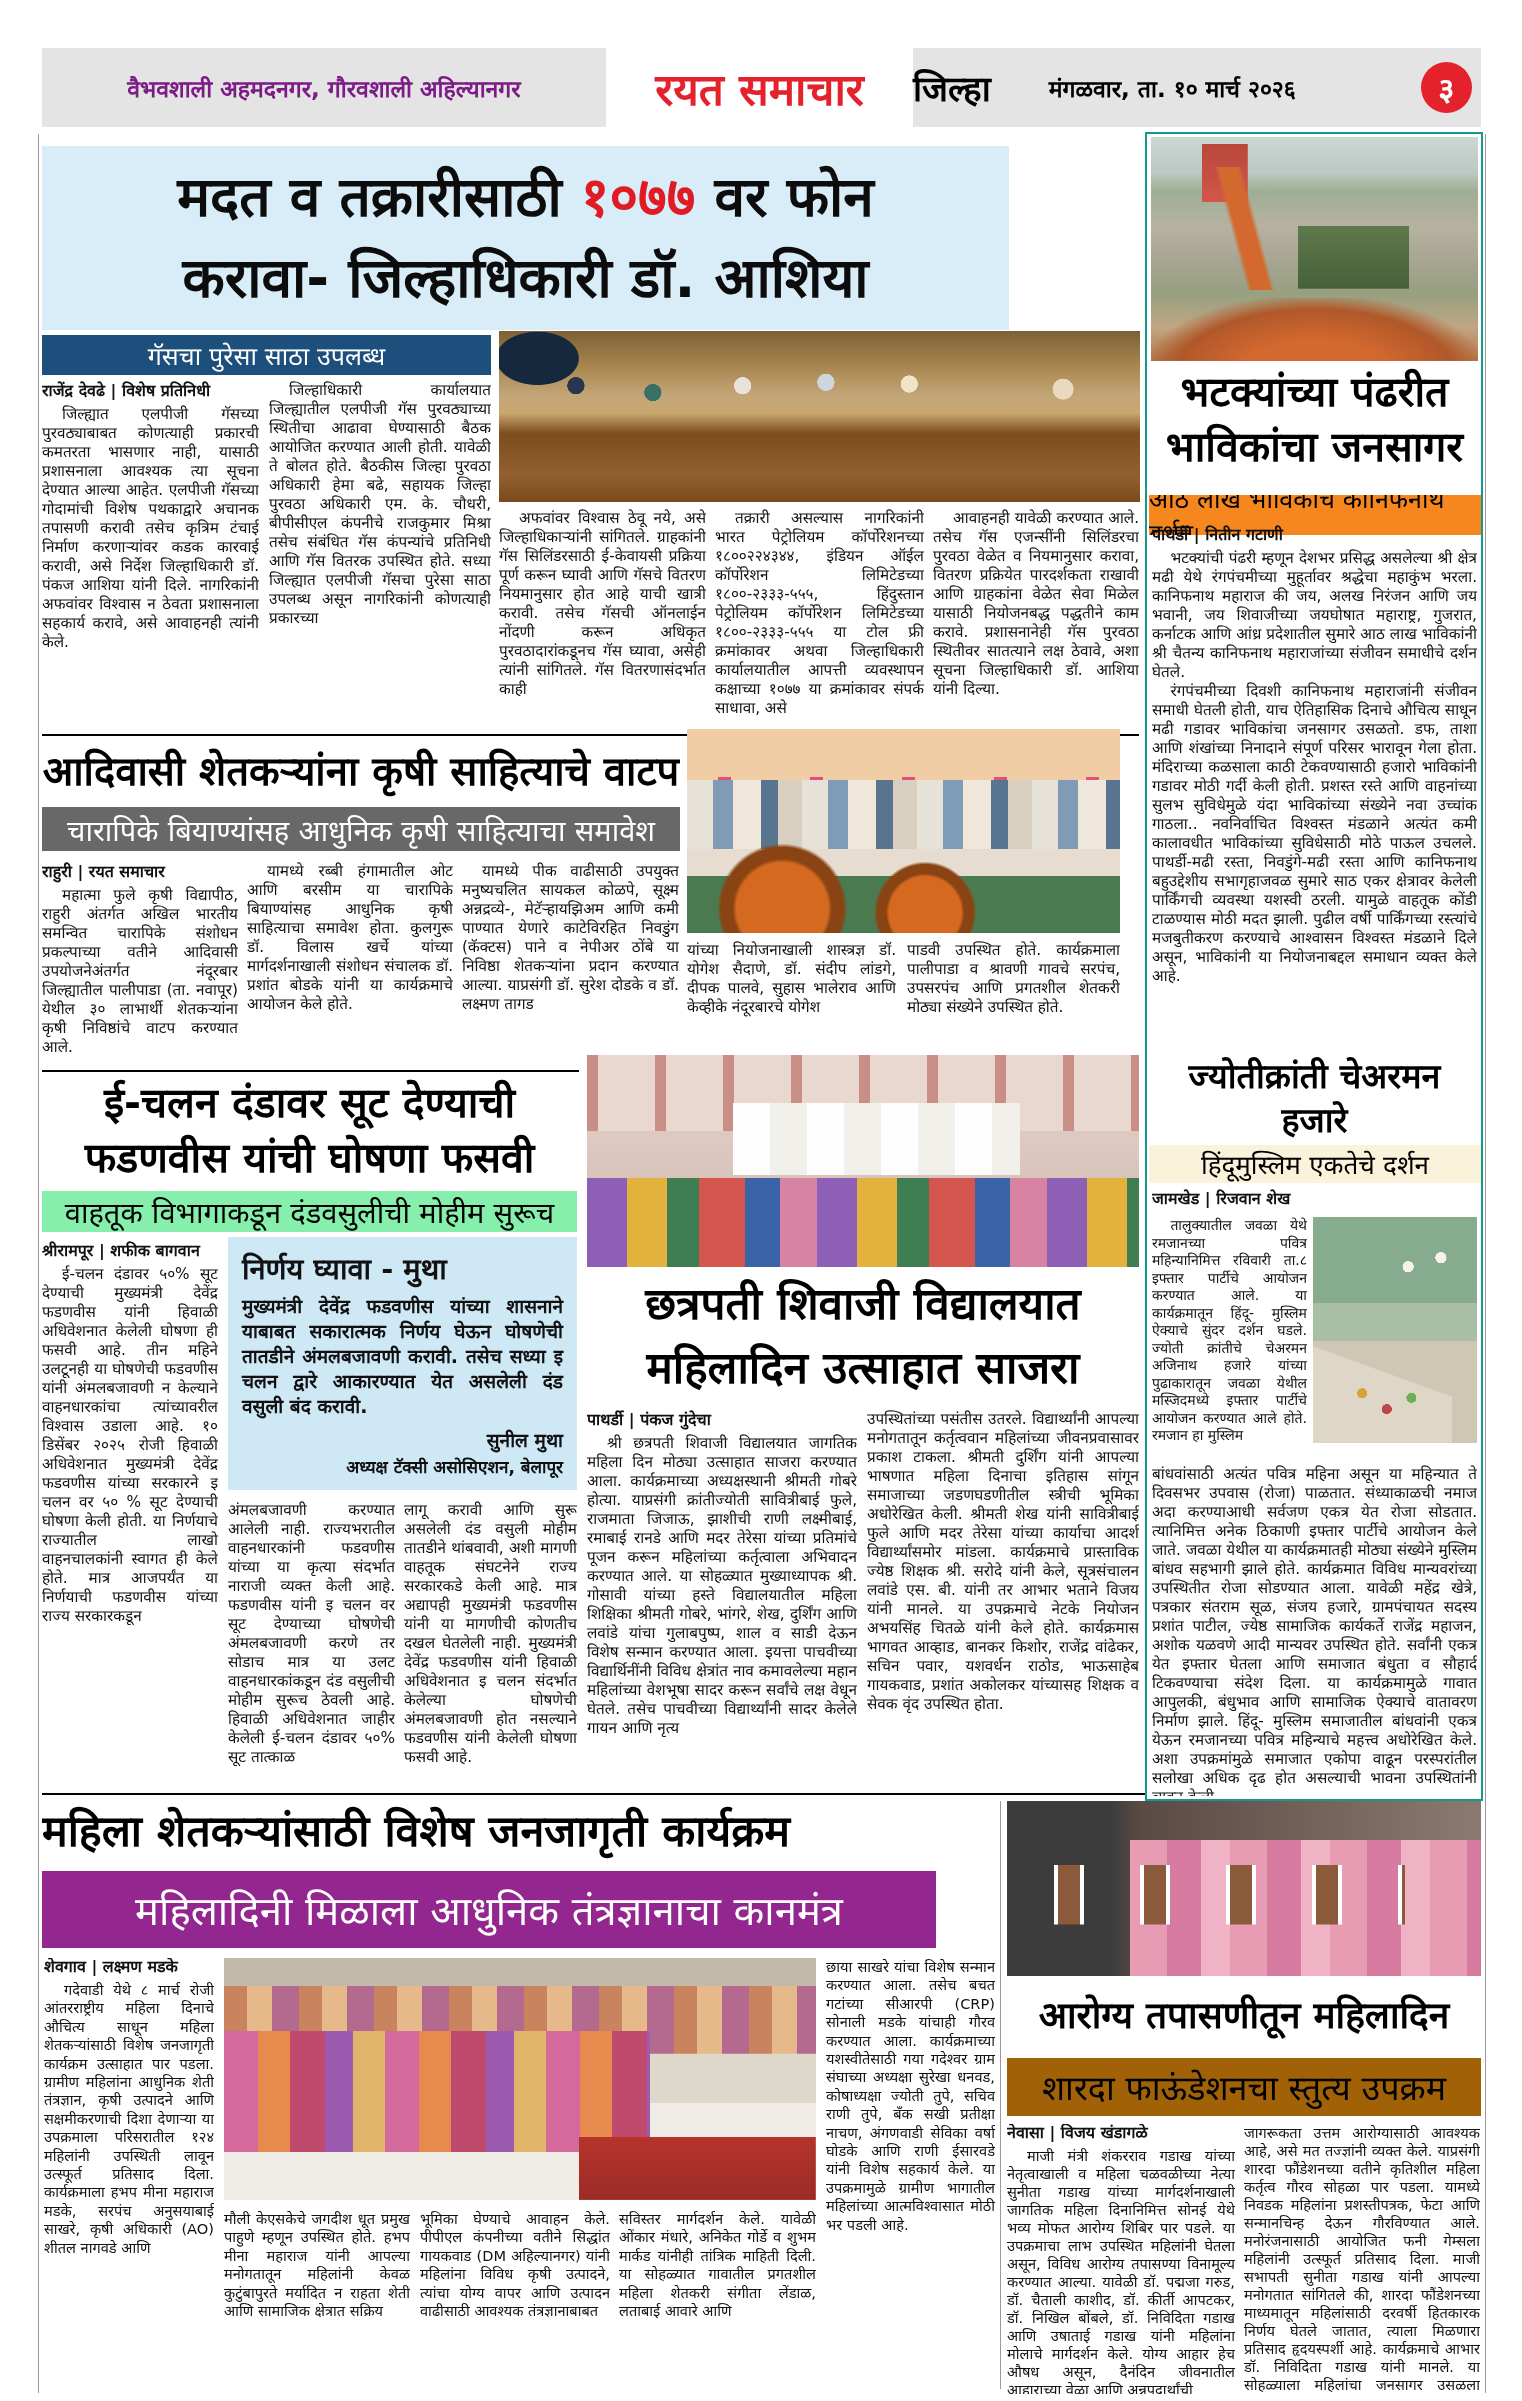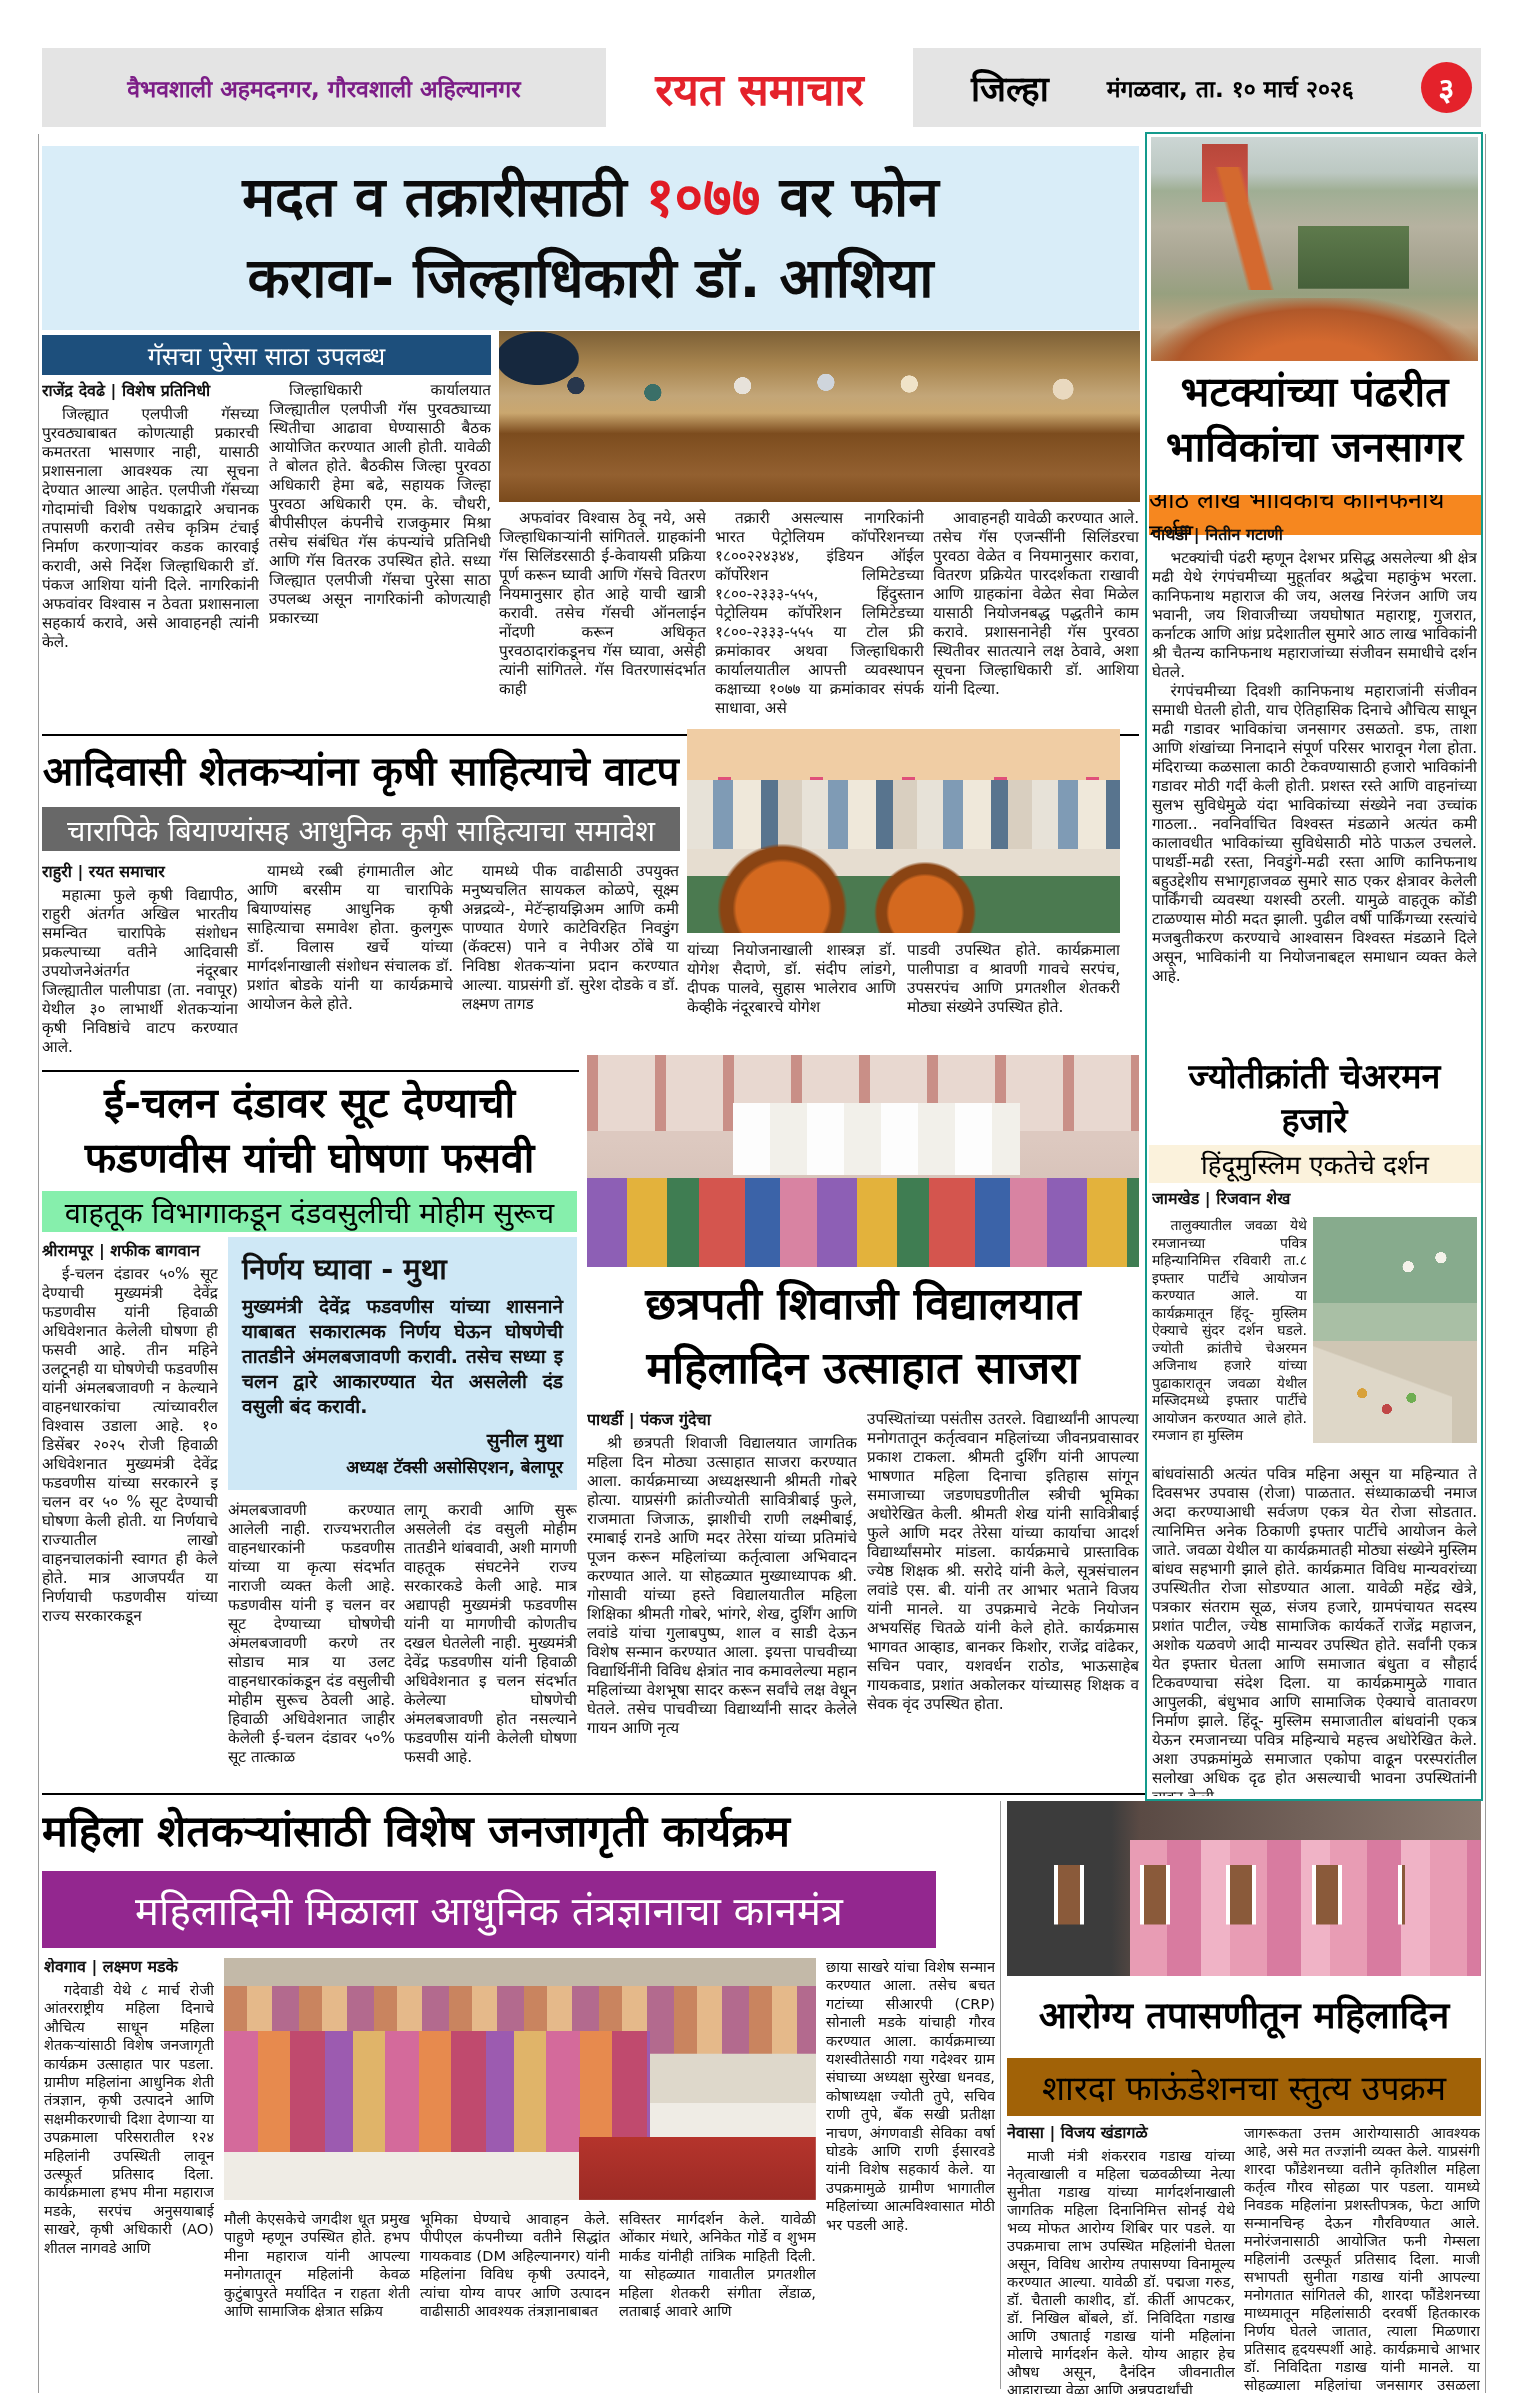--- a/index.html
+++ b/index.html
@@ -7,34 +7,34 @@
         font-family:"DejaVu Sans","Liberation Sans",sans-serif;color:#111;}
   .rule{position:absolute;background:#000;}
   .vrule{position:absolute;background:#9a9a9a;width:0.8px;}
 
   
   .hdr{position:absolute;left:42px;top:48px;width:1439px;height:79px;background:#e4e4e4;display:flex;align-items:center;}
   .hdr-left{width:564px;text-align:center;color:#7c1d87;font-weight:bold;font-size:23px;}
   .hdr-mast{width:307px;height:79px;background:#ffffff;display:flex;align-items:center;justify-content:center;
             color:#e4222b;font-weight:800;font-size:44px;}
   .hdr-right{flex:1;display:flex;align-items:center;}
-  .hdr-section{font-weight:800;font-size:35px;color:#000;margin-left:58px;}
+  .hdr-section{font-weight:800;font-size:35px;color:#000;}
   .hdr-date{font-weight:bold;font-size:23px;color:#000;margin-left:58px;}
   .hdr-page{margin-left:auto;margin-right:9.2px;width:51px;height:51px;border-radius:50%;background:#e4222b;
             color:#fff;font-weight:800;font-size:31px;display:flex;align-items:center;justify-content:center;}
 
   
   .col{position:absolute;overflow:hidden;font-size:15.3px;line-height:19px;text-align:justify;}
   .col p{margin:0;text-indent:20px;}
   .byline{font-weight:bold;font-size:16px;margin:0 0 4.6px 0;text-indent:0 !important;}
   .band{position:absolute;display:flex;align-items:center;justify-content:center;font-weight:400;overflow:hidden;}
   .hl{position:absolute;font-weight:800;color:#000;text-align:center;overflow:hidden;}
 
   
-  .lead-box{position:absolute;left:42px;top:146px;width:1097px;height:184px;background:#d9edf8;
+  .lead-box{position:absolute;left:42px;top:146px;width:967px;height:184px;background:#d9edf8;
             display:flex;flex-direction:column;align-items:center;justify-content:center;}
   .lead-l{font-weight:800;font-size:55px;line-height:81px;color:#0c0c0c;white-space:nowrap;}
   .lead-phone{color:#e01b24;}
   .lead-sub{left:42px;top:335px;width:449px;height:40px;background:#1d4f7c;color:#fff;font-size:25px;}
 
   
   .ph{position:absolute;overflow:hidden;}
   .ph-meeting{background:
     radial-gradient(ellipse 42px 27px at 6% 16%, #16283e 97%, transparent 100%),
     radial-gradient(circle 17px at 88% 34%, #e9d9bf 60%, transparent 63%),

